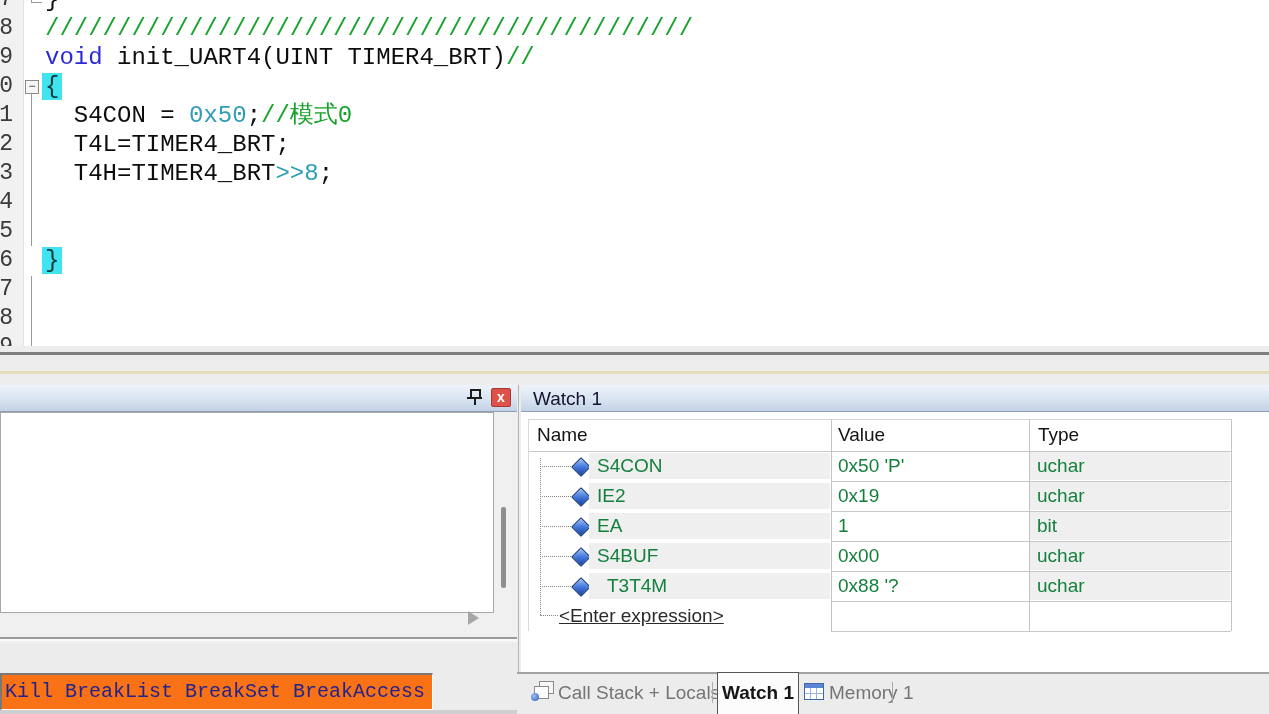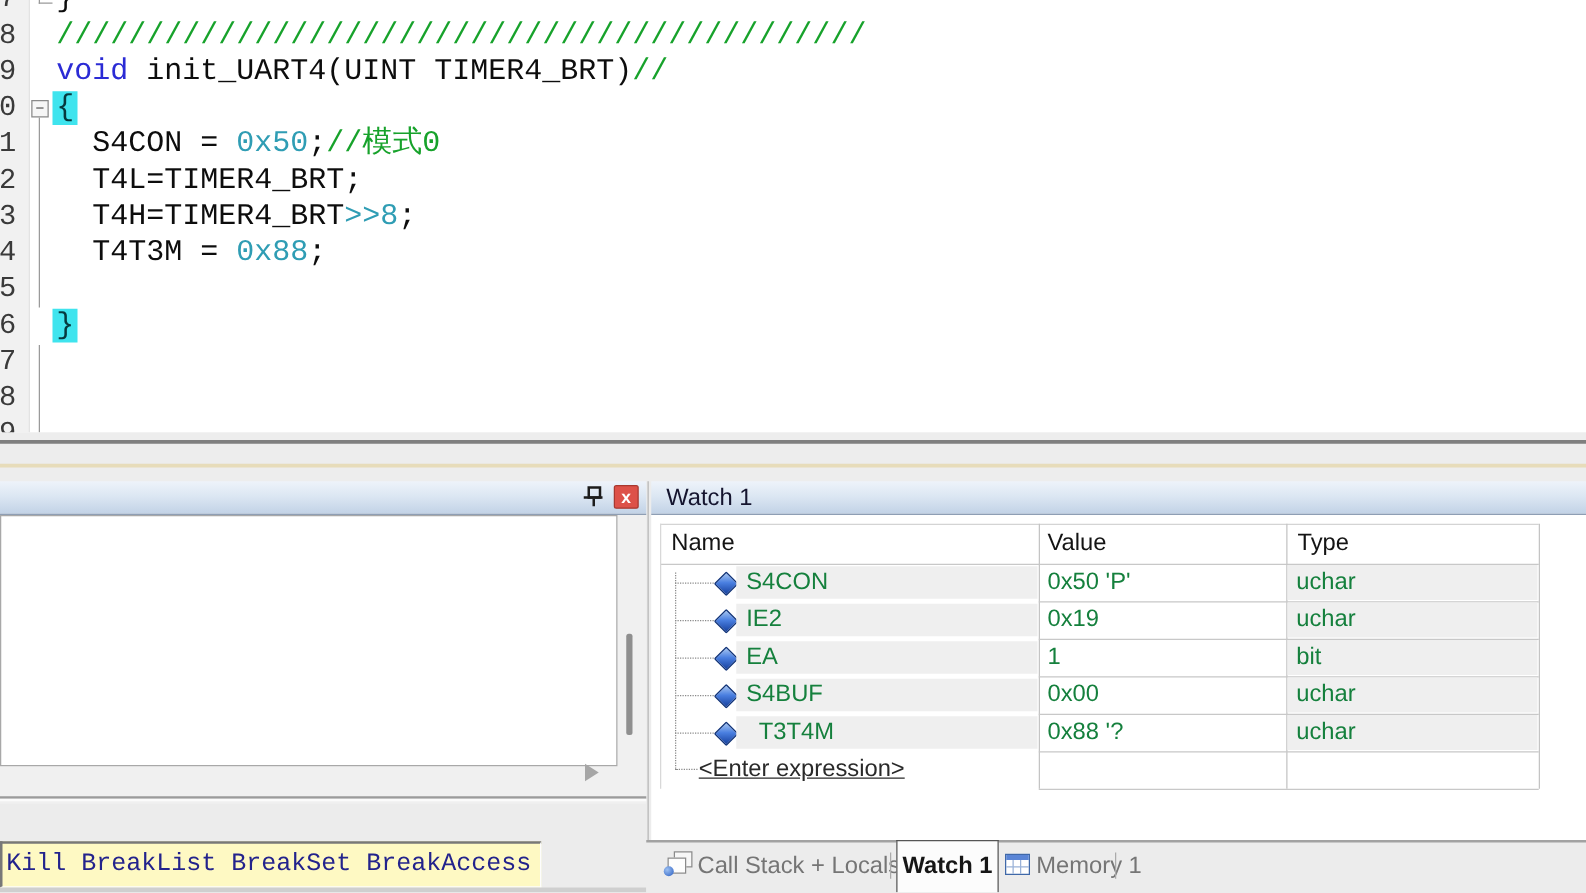--- a/index.html
+++ b/index.html
@@ -38,21 +38,21 @@
   #left-panel-edge1{position:absolute;left:0;top:637px;width:517px;height:2px;background:#9b9b9b;}
   #left-panel-edge2{position:absolute;left:0;top:639px;width:517px;height:2px;background:#fbfbfb;}
   
   #pin{position:absolute;left:466px;top:4px;width:16px;height:16px;}
   #pin .head{position:absolute;left:4px;top:0;width:7px;height:6px;border:2px solid #1c1c1c;}
   #pin .bar{position:absolute;left:1px;top:8px;width:15px;height:2px;background:#1c1c1c;}
   #pin .needle{position:absolute;left:8px;top:10px;width:2px;height:6px;background:#1c1c1c;}
   #close-btn{position:absolute;left:491px;top:3px;width:20px;height:19px;background:#dd5149;border:1px solid #a83830;
              border-radius:2px;color:#fff;font-size:14px;font-weight:bold;text-align:center;line-height:17px;box-sizing:border-box;}
   
-  #cmd-bar{position:absolute;left:0;top:673px;width:433px;height:37px;background:#fef9c3;box-sizing:border-box;
+  #cmd-bar{position:absolute;left:0;top:673px;width:433px;height:37px;background:#f97316;box-sizing:border-box;
            border-top:2px solid #787878;border-left:2px solid #787878;border-right:1px solid #fdfdfd;border-bottom:1px solid #fdfdfd;}
   #cmd-bar span{position:absolute;left:3px;top:5px;font-family:"Liberation Mono",monospace;font-size:20px;color:#23238c;white-space:pre;}
   #cmd-bottom-strip{position:absolute;left:0;top:710px;width:517px;height:4px;background:#cfcfcf;}
   
   #watch-body{position:absolute;left:521px;top:412px;width:748px;height:260px;background:#fff;}
   #panel-divider{position:absolute;left:518px;top:385px;width:1px;height:287px;background:#b5b5b5;}
   .wh{position:absolute;top:424px;font-size:19px;color:#141414;}
   .grid-v{position:absolute;width:1px;background:#c4c4c4;}
   .grid-h{position:absolute;height:1px;background:#c8c8c8;}
   .cell-gray{position:absolute;background:#efefef;}
@@ -89,21 +89,21 @@
   <div id="editor">
     <div id="gutter-bg"></div>
     <div id="code-area">
         <div class="code-line" style="top: -15px;"><span class="ln">47</span><span class="code"><span class="tok-plain">}</span></span></div>
         <div class="code-line" style="top: 14px;"><span class="ln">48</span><span class="code"><span class="tok-com">/////////////////////////////////////////////</span></span></div>
         <div class="code-line" style="top: 43px;"><span class="ln">49</span><span class="code"><span class="tok-kw">void</span><span class="tok-plain"> init_UART4(UINT TIMER4_BRT)</span><span class="tok-com">//</span></span></div>
         <div class="code-line" style="top: 72px;"><span class="ln">50</span><span class="code"><span class="tok-brace">{</span></span></div>
         <div class="code-line" style="top: 101px;"><span class="ln">51</span><span class="code"><span class="tok-plain">  S4CON = </span><span class="tok-num">0x50</span><span class="tok-plain">;</span><span class="tok-com">//模式0</span></span></div>
         <div class="code-line" style="top: 130px;"><span class="ln">52</span><span class="code"><span class="tok-plain">  T4L=TIMER4_BRT;</span></span></div>
         <div class="code-line" style="top: 159px;"><span class="ln">53</span><span class="code"><span class="tok-plain">  T4H=TIMER4_BRT</span><span class="tok-num">&gt;&gt;8</span><span class="tok-plain">;</span></span></div>
-        <div class="code-line" style="top: 188px;"><span class="ln">54</span><span class="code"><span class="tok-plain">  T4T3M = </span><span class="tok-num">0x88</span><span class="tok-plain">;</span></span></div>
+        <div class="code-line" style="top: 188px;"><span class="ln">54</span></div>
         <div class="code-line" style="top: 217px;"><span class="ln">55</span></div>
         <div class="code-line" style="top: 246px;"><span class="ln">56</span><span class="code"><span class="tok-brace">}</span></span></div>
         <div class="code-line" style="top: 275px;"><span class="ln">57</span><span class="code"></span></div>
         <div class="code-line" style="top: 304px;"><span class="ln">58</span><span class="code"></span></div>
         <div class="code-line" style="top: 333px;"><span class="ln">59</span><span class="code"></span></div>
       </div>
 
     <div class="fold-corner" style="left:31px;top:2px;width:11px;height:1px;"></div>
     <div class="fold-corner" style="left:31px;top:0;width:1px;height:3px;"></div>
     <div class="fold-box">−</div>

